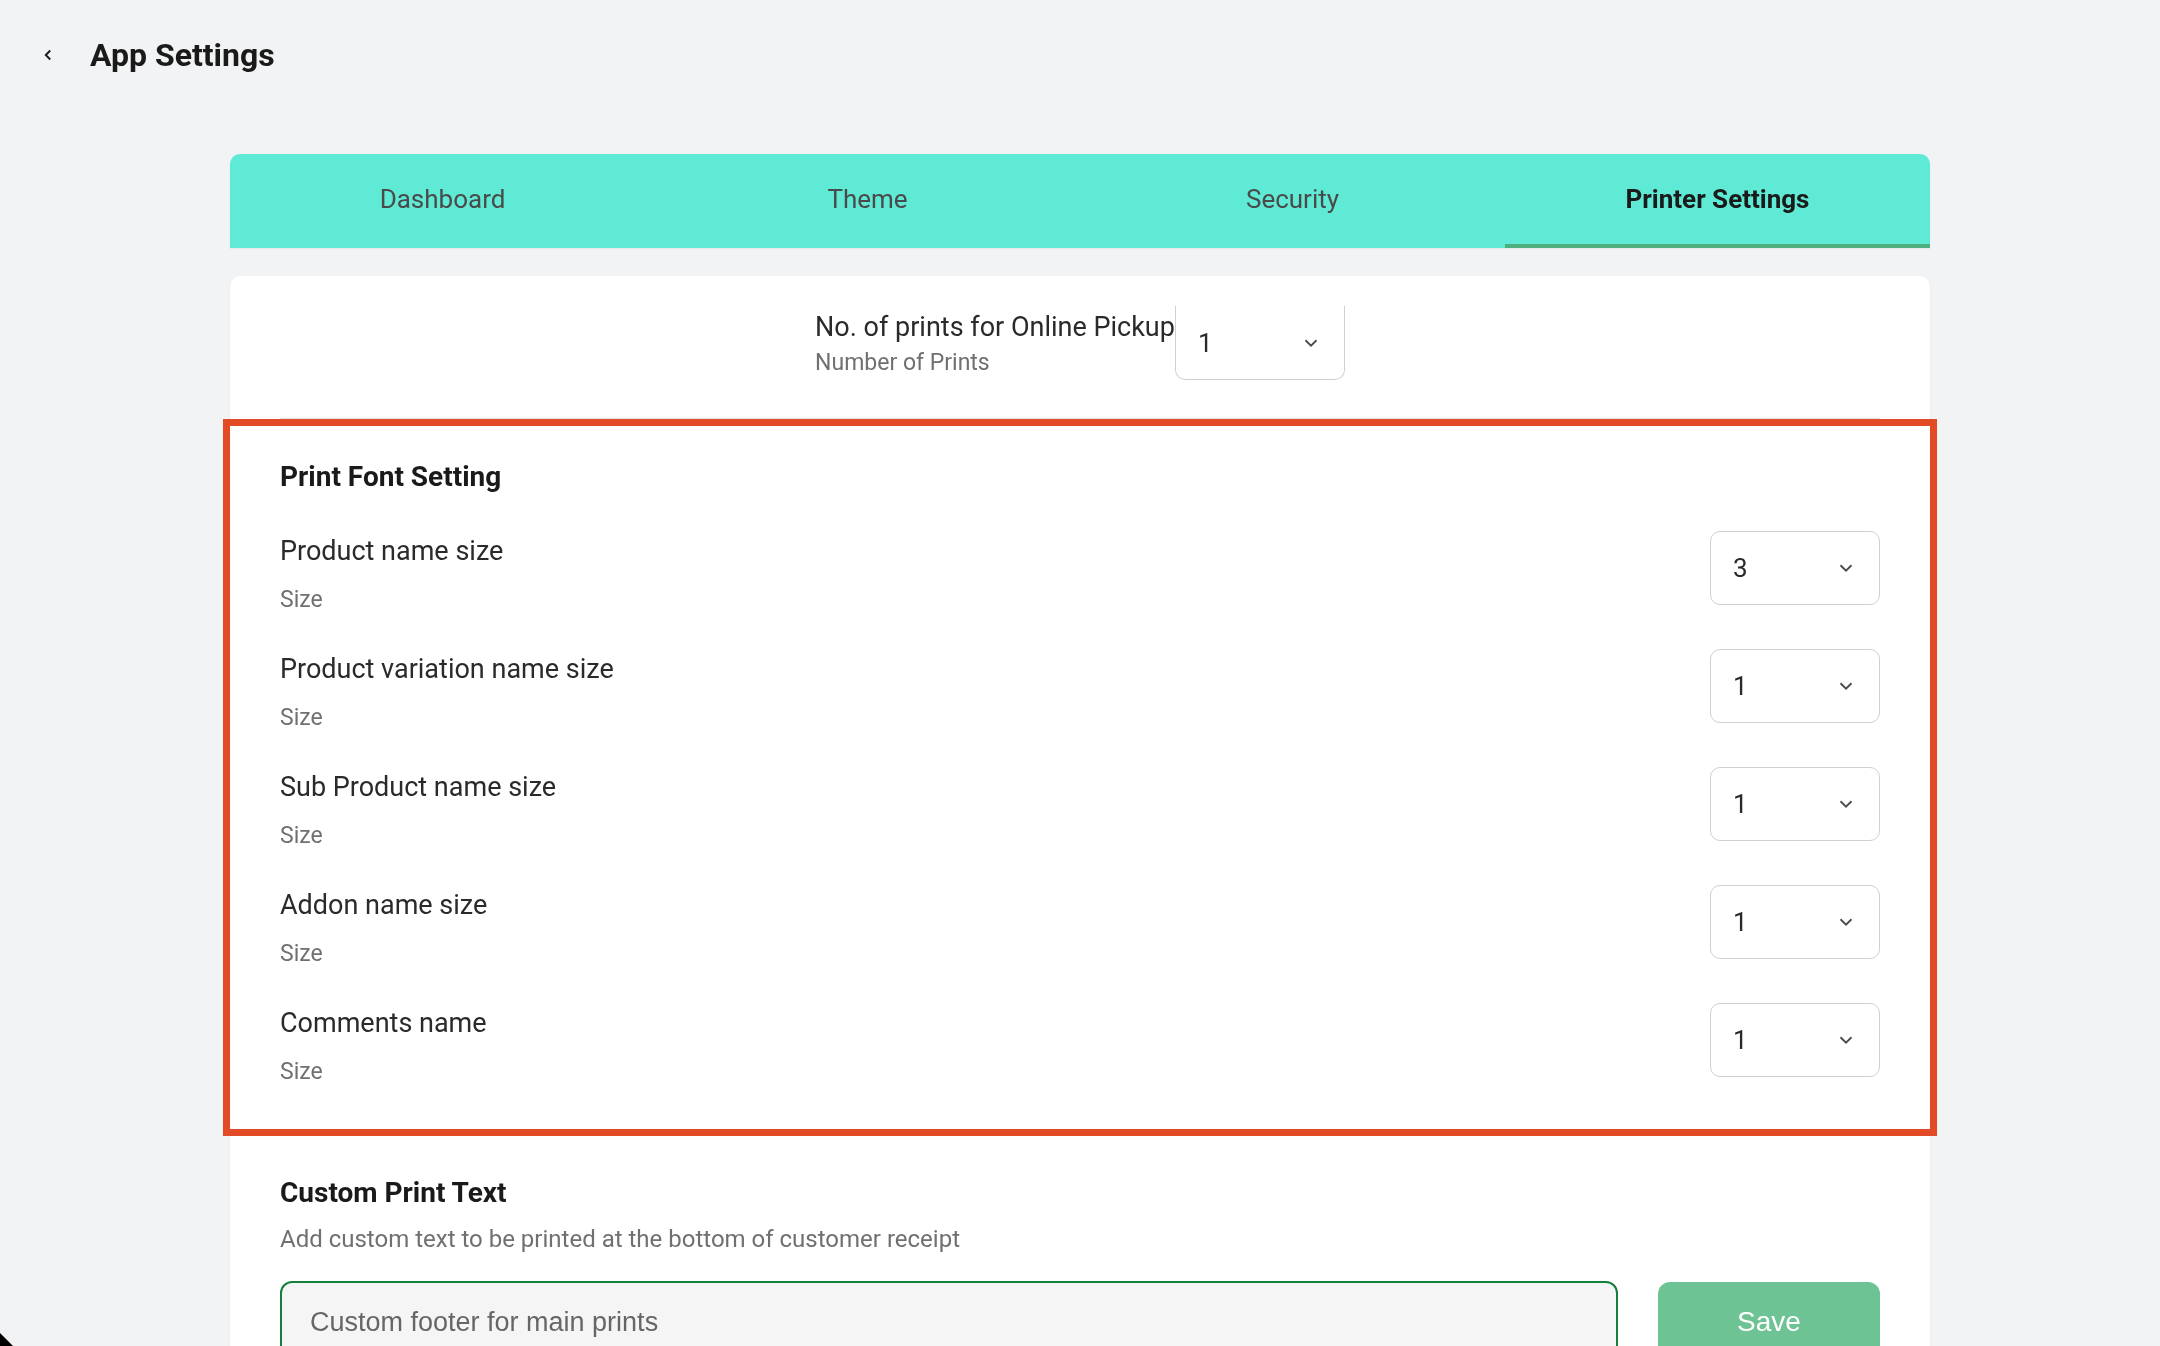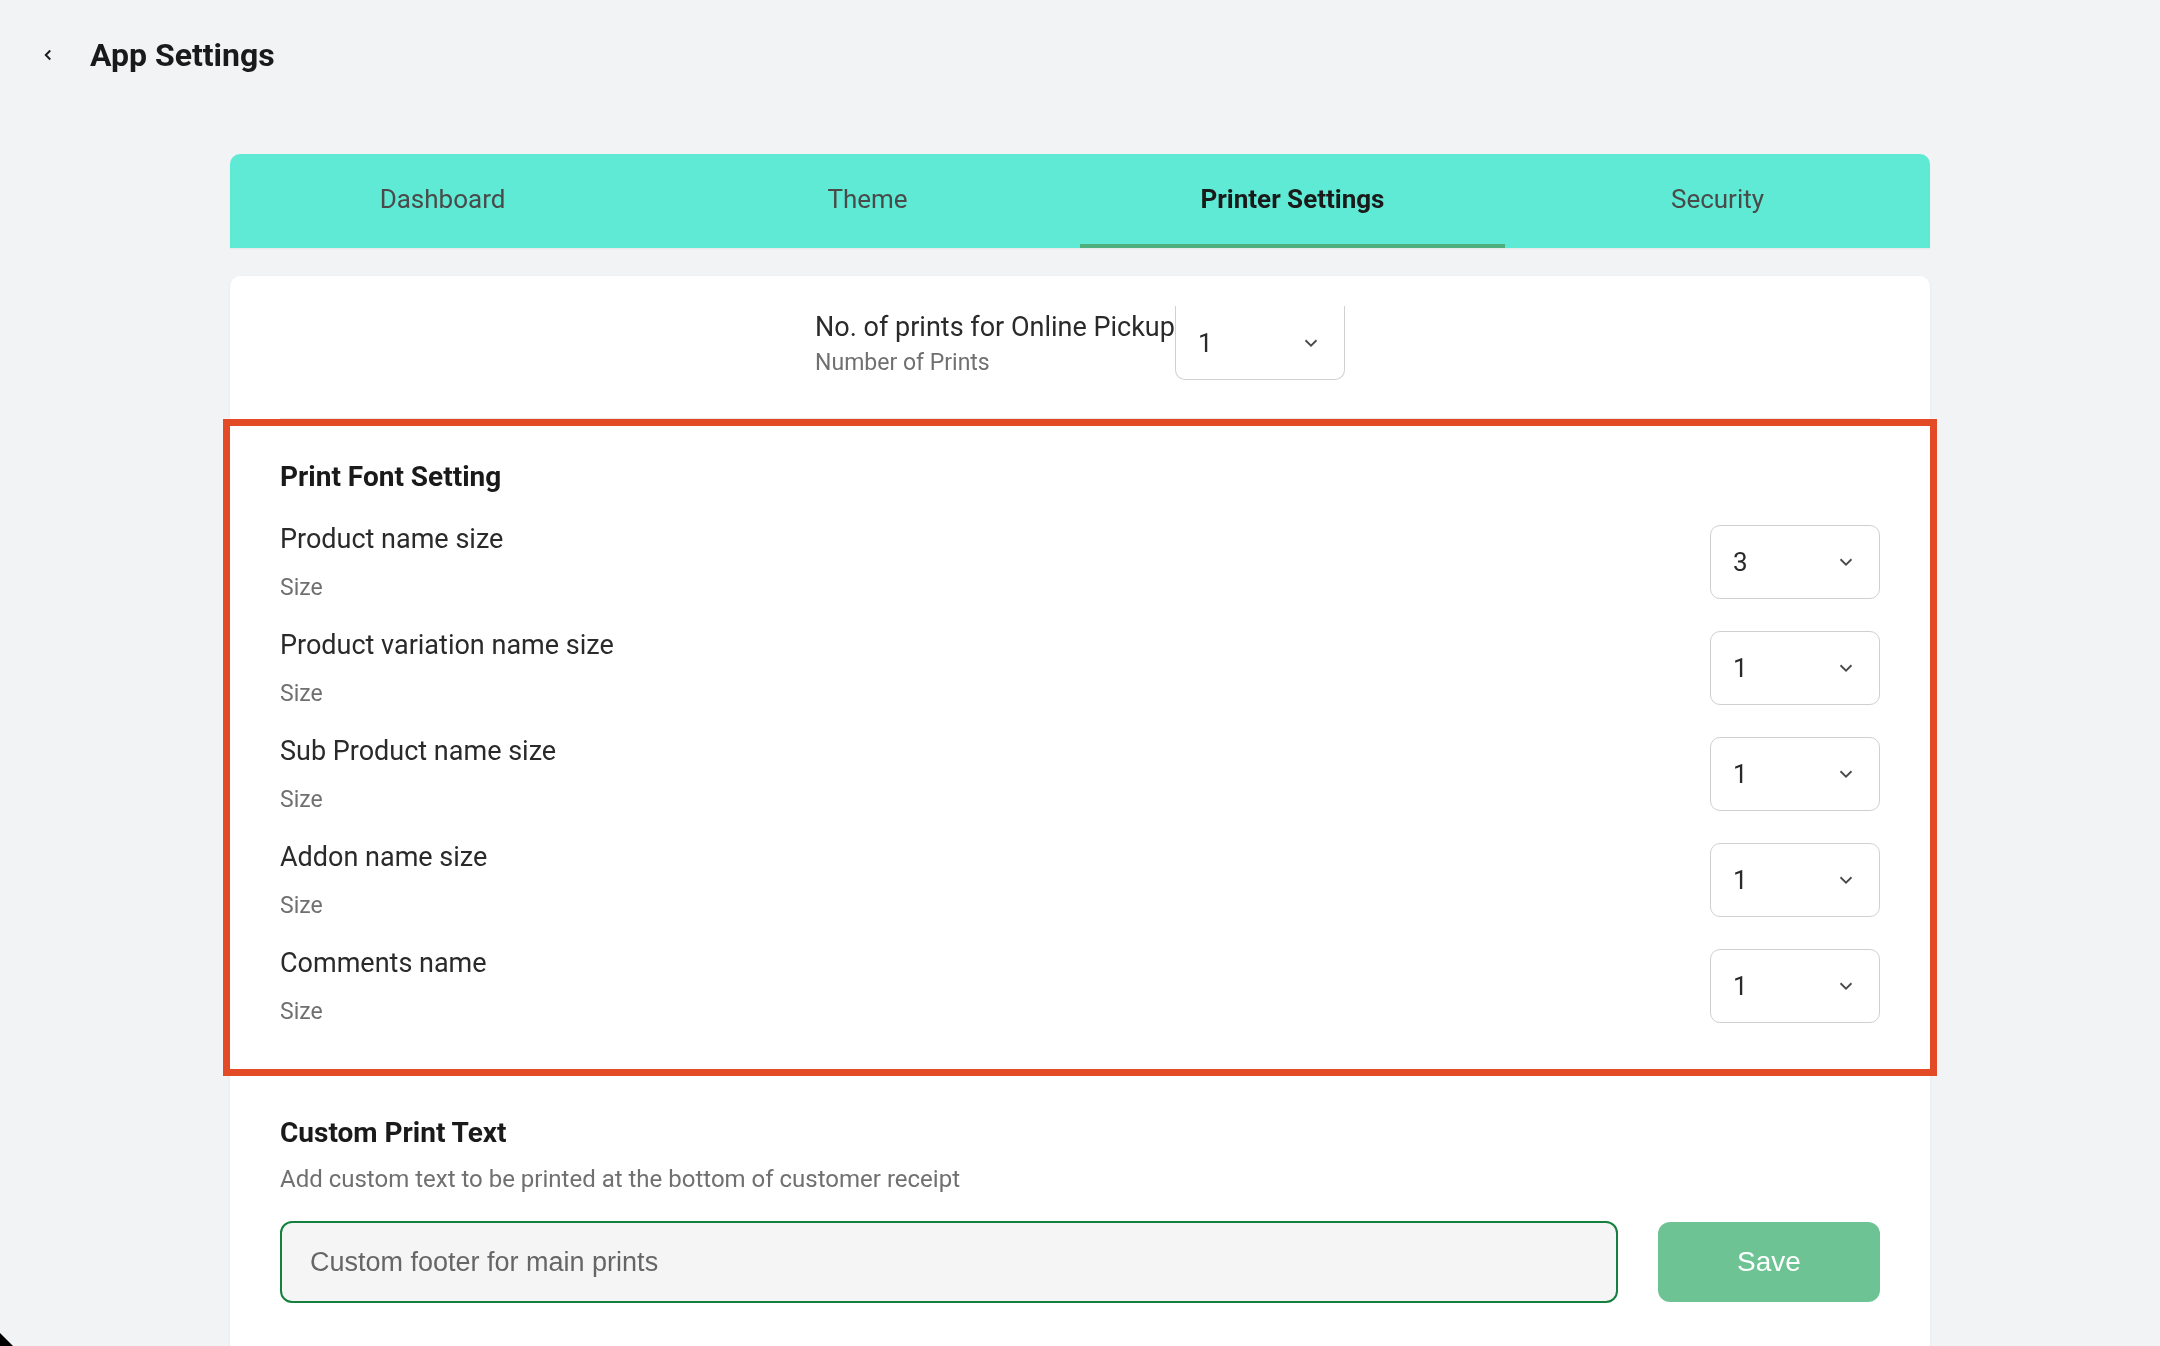--- a/index.html
+++ b/index.html
@@ -135,20 +135,21 @@
   .font-row {
     display: flex;
     align-items: center;
     justify-content: space-between;
     padding: 14px 50px;
   }
   .font-labels {
     display: flex;
     flex-direction: column;
     gap: 19px;
+    margin-top: 12px;
   }
   .font-title {
     font-size: 27px;
     color: #2a2a2a;
   }
   .font-sub {
     font-size: 23px;
     color: #707070;
   }
   .highlight-box {
@@ -213,22 +214,22 @@
         <polyline points="15 18 9 12 15 6"></polyline>
       </svg>
   </div>
   <div class="page-title">App Settings</div>
 </div>
 
 <div class="content">
   <div class="tabs">
     <div class="tab">Dashboard</div>
     <div class="tab">Theme</div>
+    <div class="tab">Security</div>
     <div class="tab active">Printer Settings</div>
-    <div class="tab">Security</div>
   </div>
 
   <div class="panel">
 
     <div class="row">
       <div class="row-labels">
         <div class="row-title">No. of prints for Online Pickup</div>
         <div class="row-sub">Number of Prints</div>
       </div>
       <div class="select top-cut">

